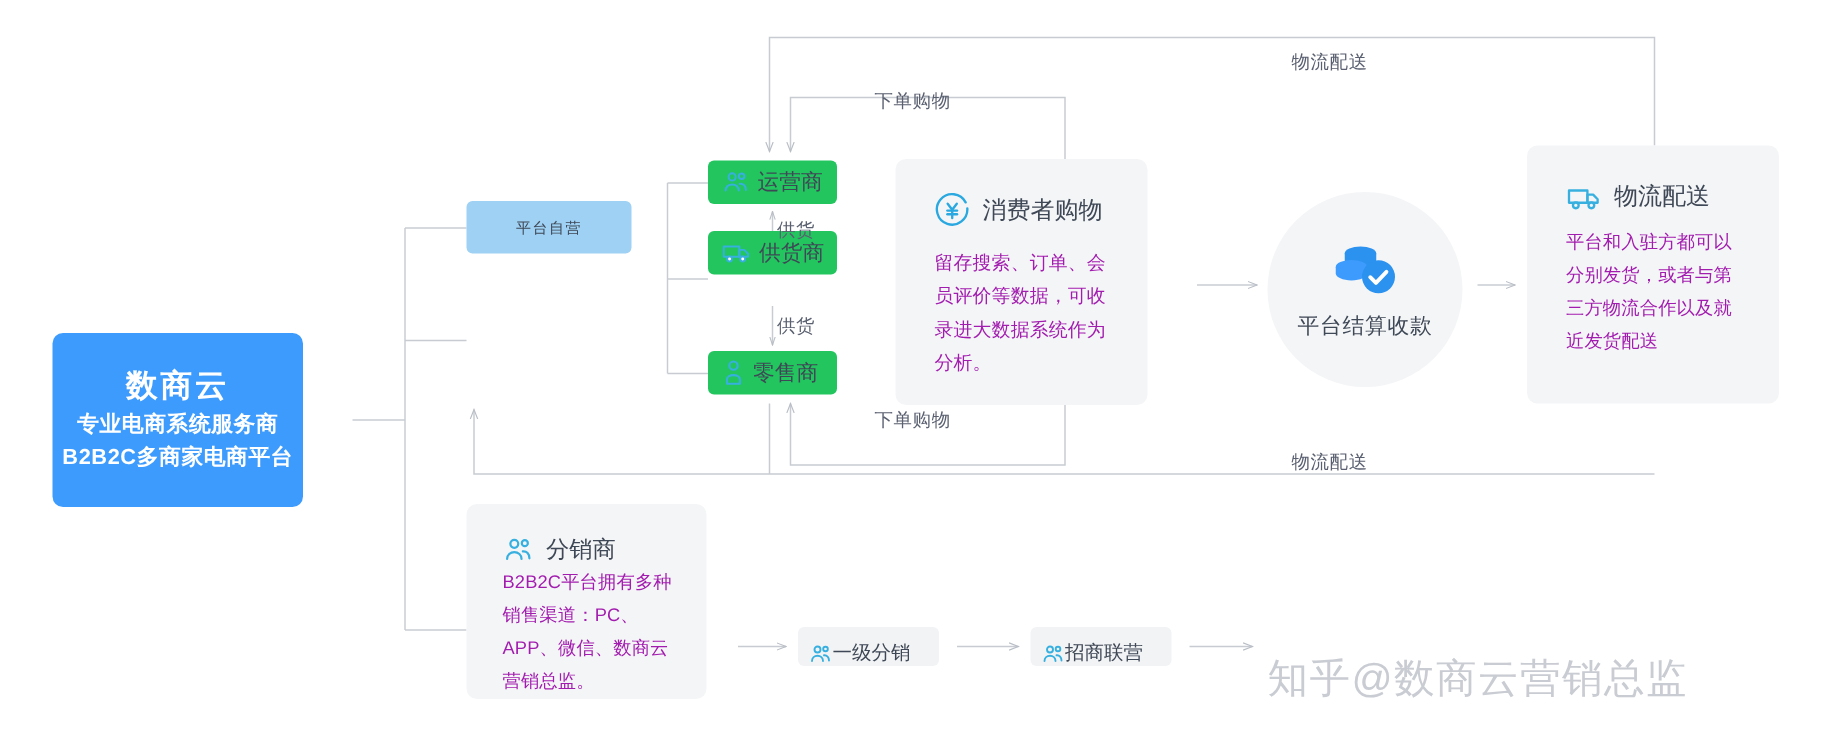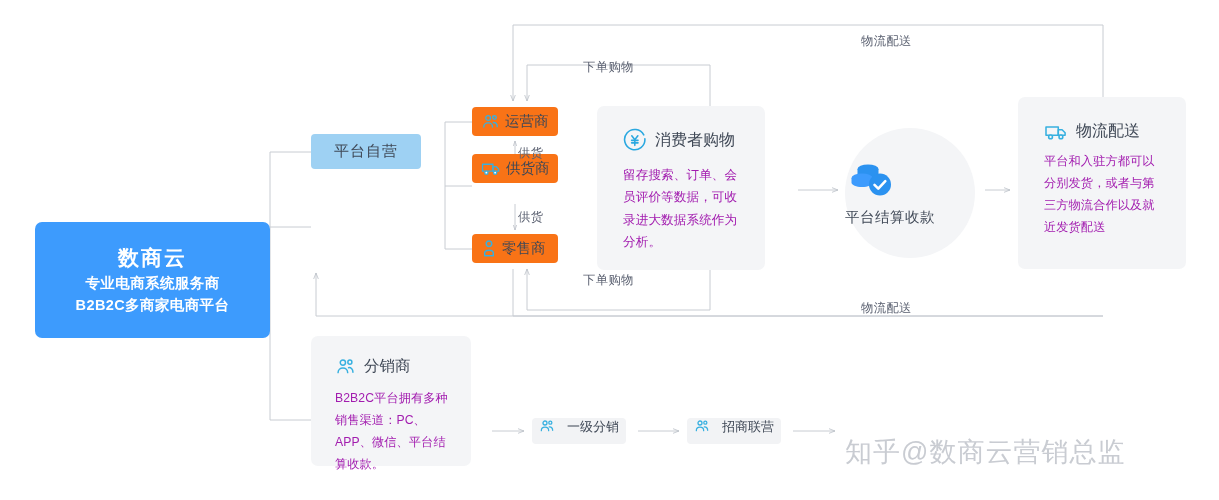--- a/index.html
+++ b/index.html
@@ -22,21 +22,21 @@
     position: absolute;
     left: 0; top: 0;
     width: 1219px; height: 500px;
     pointer-events: none;
   }
 
   
   .brand-box {
     position: absolute;
     left: 35px; top: 222px;
-    width: 235px; height: 116px;
+    width: 167px; height: 116px;
     background: #3d9bfd;
     border-radius: 7px;
     box-sizing: border-box;
     display: flex;
     flex-direction: column;
     align-items: center;
     justify-content: center;
     color: #ffffff;
   }
   .brand-title {
@@ -54,54 +54,54 @@
 
   
   .pill-blue {
     position: absolute;
     width: 110px; height: 35px;
     background: #9ed1f3;
     border-radius: 4px;
     display: flex;
     align-items: center;
     justify-content: center;
-    font-size: 15px;
+    font-size: 10px;
     color: #3f4856;
     letter-spacing: 1px;
   }
   #pill-self   { left: 311px; top: 134px; }
   #pill-joint  { left: 311px; top: 209px; }
 
   
   .chip {
     position: absolute;
     height: 29px;
-    background: #f97316;
+    background: #22c55e;
     border-radius: 4px;
     display: flex;
     align-items: center;
     gap: 5px;
     padding: 0 11px 0 9px;
     box-sizing: border-box;
     font-size: 14.5px;
     color: #3f4856;
     white-space: nowrap;
   }
   #chip-operator { left: 472px; top: 107px; width: 86px; }
   #chip-supplier { left: 472px; top: 154px; width: 86px; }
   #chip-retailer { left: 472px; top: 234px; width: 86px; }
 
   .chip-d {
     position: absolute;
     height: 26px;
     background: #f2f3f5;
     border-radius: 4px;
     display: flex;
-    align-items: flex-start;
-    gap: 12px;
+    align-items: flex-end;
+    gap: 0;
     padding: 0 9px 0 7px;
     box-sizing: border-box;
     font-size: 13px;
     color: #3f4856;
     white-space: nowrap;
   }
   #chip-d1 { left: 532px; top: 418px; width: 94px; }
   #chip-d2 { left: 687px; top: 418px; width: 94px; }
   #chip-d3 { left: 843px; top: 418px; width: 94px; }
 
@@ -119,40 +119,41 @@
 
   .card-head {
     display: flex;
     align-items: center;
     gap: 8px;
     font-size: 16px;
     color: #3f4856;
     margin-bottom: 12px;
   }
   #card-logistics .card-head { margin-bottom: 9px; }
-  #card-distributor .card-head { font-size: 15.5px; margin-bottom: 11px; }
+  #card-distributor .card-head { font-size: 15.5px; margin-bottom: 1px; }
 
   .card-body {
     font-size: 12.6px;
     line-height: 1.78;
     color: #a21caf;
     letter-spacing: 0.1px;
   }
   #card-logistics .card-body { font-size: 12.2px; line-height: 1.8; }
   #card-distributor .card-body { font-size: 12.2px; line-height: 1.8; }
 
   
   #settle-circle {
     position: absolute;
     left: 845px; top: 128px;
     width: 130px; height: 130px;
     border-radius: 50%;
     background: #f4f5f7;
     display: flex;
     flex-direction: column;
+    align-items: center;
     justify-content: center;
     gap: 6px;
   }
   #settle-label {
     font-size: 14.5px;
     color: #3f4856;
     letter-spacing: 0.5px;
   }
 
   
@@ -333,21 +334,21 @@
       <span class="ico">
         <svg width="21" height="21" viewBox="0 0 24 24" fill="none" stroke="#37b0e0" stroke-width="1.7" stroke-linecap="round" stroke-linejoin="round">
           <circle cx="9" cy="7.5" r="3"></circle>
           <path d="M3.5 19c0-3.1 2.5-5.2 5.5-5.2s5.5 2.1 5.5 5.2"></path>
           <circle cx="17" cy="7" r="2.3"></circle>
           <path d="M15.5 13.3c3 -0.3 5 1.9 5 5.2"></path>
         </svg>
       </span>
       <span>分销商</span>
     </div>
-    <div class="card-body">B2B2C平台拥有多种销售渠道：PC、APP、微信、平台结算收款。</div>
+    <div class="card-body">B2B2C平台拥有多种销售渠道：PC、APP、微信、数商云营销总监。</div>
   </div>
 
   <div class="chip-d" id="chip-d1">
     <span class="ico">
       <svg width="16" height="16" viewBox="0 0 24 24" fill="none" stroke="#37b0e0" stroke-width="1.9" stroke-linecap="round" stroke-linejoin="round">
         <circle cx="9" cy="7.5" r="3"></circle>
         <path d="M3.5 19c0-3.1 2.5-5.2 5.5-5.2s5.5 2.1 5.5 5.2"></path>
         <circle cx="17" cy="7" r="2.3"></circle>
         <path d="M15.5 13.3c3 -0.3 5 1.9 5 5.2"></path>
       </svg>

